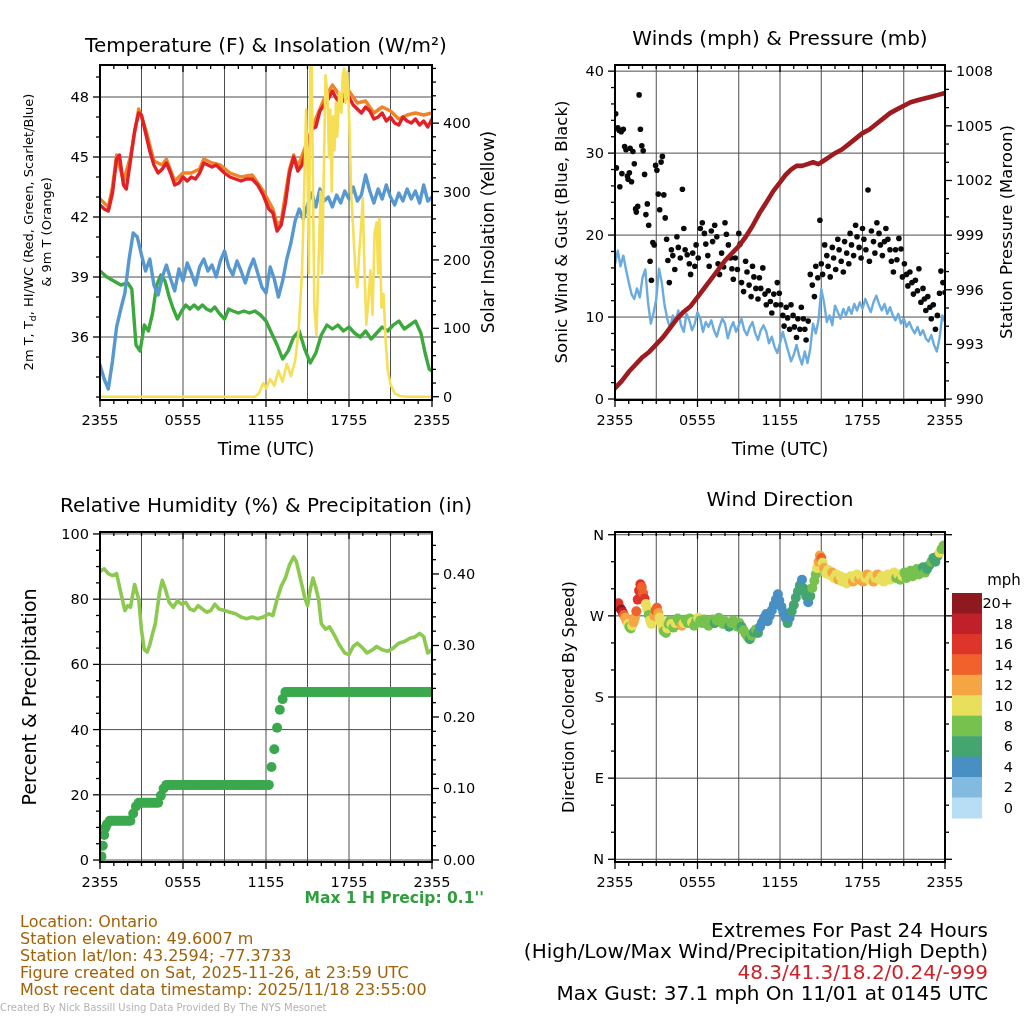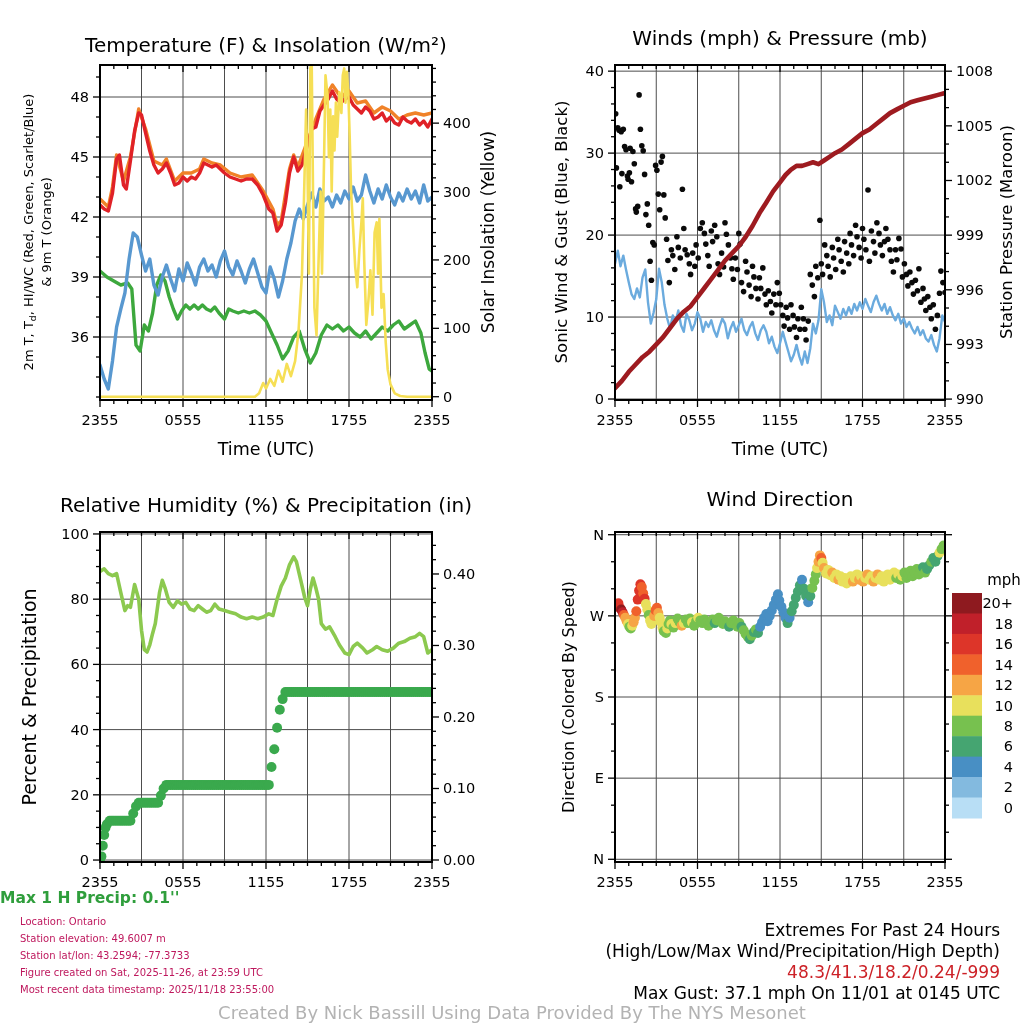--- a/index.html
+++ b/index.html
@@ -1,27 +1,27 @@
 <!DOCTYPE html>
 <html><head>
 <meta charset="utf-8">
 <style>
   html,body{margin:0;padding:0;background:#ffffff;}
   #page{position:relative;width:1024px;height:1024px;background:#fff;
         font-family:"DejaVu Sans",sans-serif;overflow:hidden;}
   #figure{position:absolute;left:0;top:0;}
   #figure text{font-family:"DejaVu Sans",sans-serif;fill:#000;}
-  .footer-left{position:absolute;left:20px;top:913px;font-size:10px;line-height:17px;color:#be185d;}
-  .max-precip{position:absolute;top:889px;left:0;width:470px;text-align:left;
+  .footer-left{position:absolute;left:20px;top:913px;font-size:16px;line-height:17px;color:#a16207;}
+  .max-precip{position:absolute;top:889px;left:14px;width:470px;text-align:right;
               font-weight:bold;font-size:15.5px;color:#2f9e3c;white-space:nowrap;}
-  .extremes{position:absolute;right:24px;top:920px;text-align:right;font-size:17px;
+  .extremes{position:absolute;right:36px;top:920px;text-align:right;font-size:20px;
             line-height:21px;color:#000;}
   .extremes .vals{color:#cc2127;font-weight:normal;}
-  .credit{position:absolute;left:0;right:0;top:1002px;text-align:center;
-          font-size:18px;color:#b3b3b3;}
+  .credit{position:absolute;left:0;right:0;top:1002px;
+          font-size:10px;color:#b3b3b3;}
 </style>
 </head>
 <body>
 
 <div id="page">
   <svg id="figure" width="1024" height="1024" viewBox="0 0 1024 1024">
       <g>
         <clipPath id="clip-temperature-insolation">
           <rect x="100" y="65" width="332" height="335"></rect>
         </clipPath>

